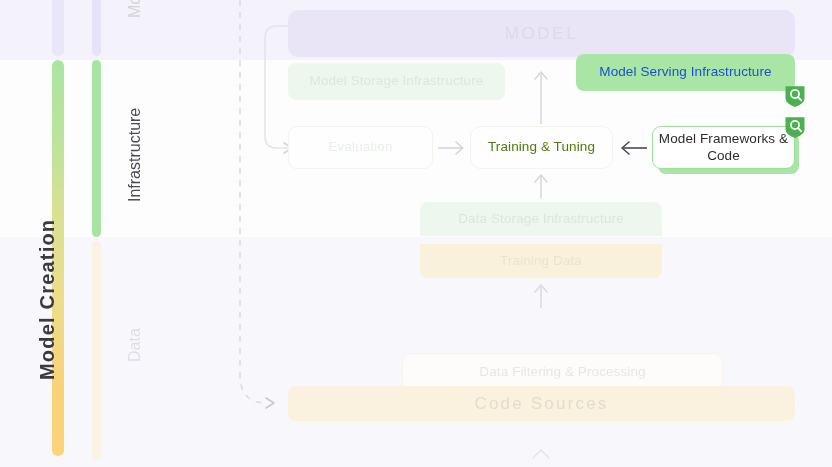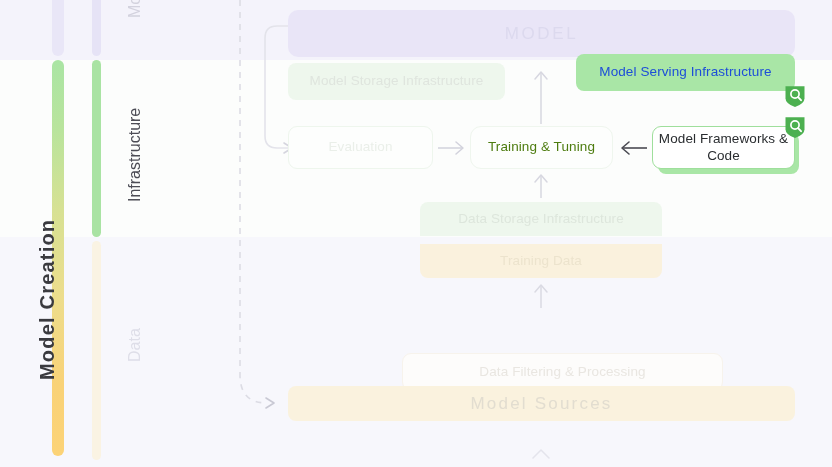--- a/index.html
+++ b/index.html
@@ -212,21 +212,21 @@
   <div class="node node-training">Training &amp; Tuning</div>
 
   <div class="node node-frameworks">Model Frameworks &amp; Code</div>
 
   <div class="node node-datastorage">Data Storage Infrastructure</div>
 
   <div class="node node-trainingdata">Training Data</div>
 
   <div class="node node-filtering">Data Filtering &amp; Processing</div>
 
-  <div class="node node-datasources">Model Sources</div>
+  <div class="node node-datasources">Code Sources</div>
 
   <svg class="badge badge-serving" viewBox="0 0 22 24">
     <path d="M1.5,2.2 L20.5,2.2 L20.5,14.2 Q20.5,19.6 11,23 Q1.5,19.6 1.5,14.2 Z" fill="#4cb050"></path>
     <circle cx="11" cy="10" r="4.1" fill="none" stroke="#ffffff" stroke-width="1.7"></circle>
     <path d="M14.1,13.1 L17,16.2" stroke="#ffffff" stroke-width="1.9" stroke-linecap="round"></path>
   </svg>
 
   <svg class="badge badge-frameworks" viewBox="0 0 22 24">
     <path d="M1.5,2.2 L20.5,2.2 L20.5,14.2 Q20.5,19.6 11,23 Q1.5,19.6 1.5,14.2 Z" fill="#4cb050"></path>
     <circle cx="11" cy="10" r="4.1" fill="none" stroke="#ffffff" stroke-width="1.7"></circle>

